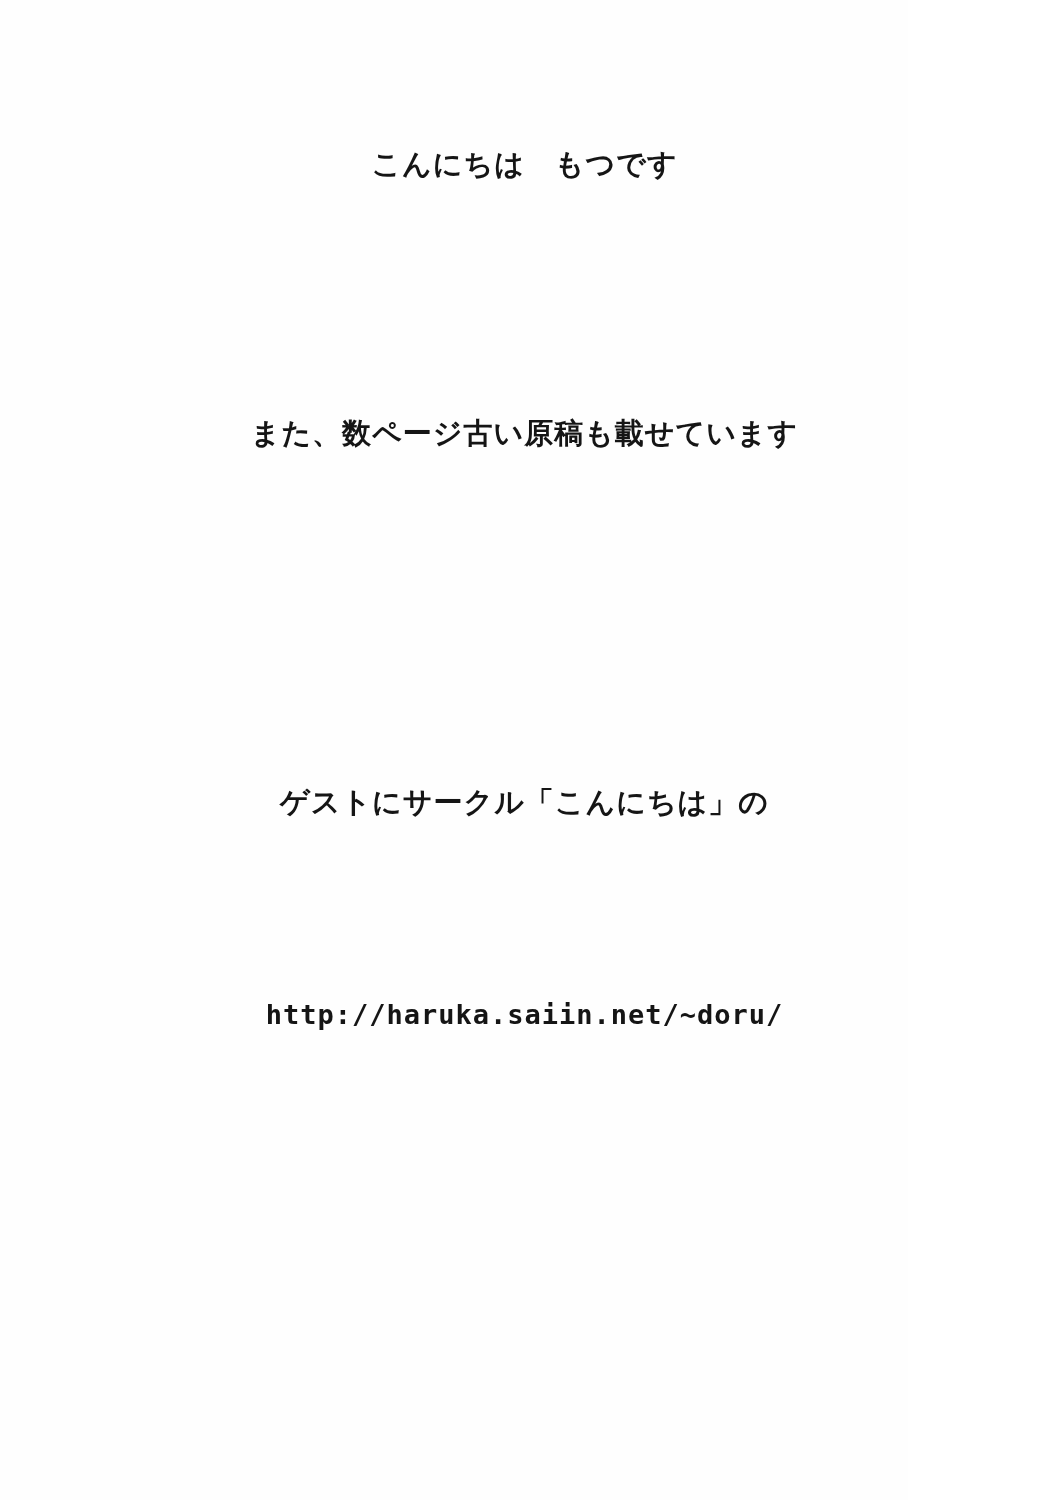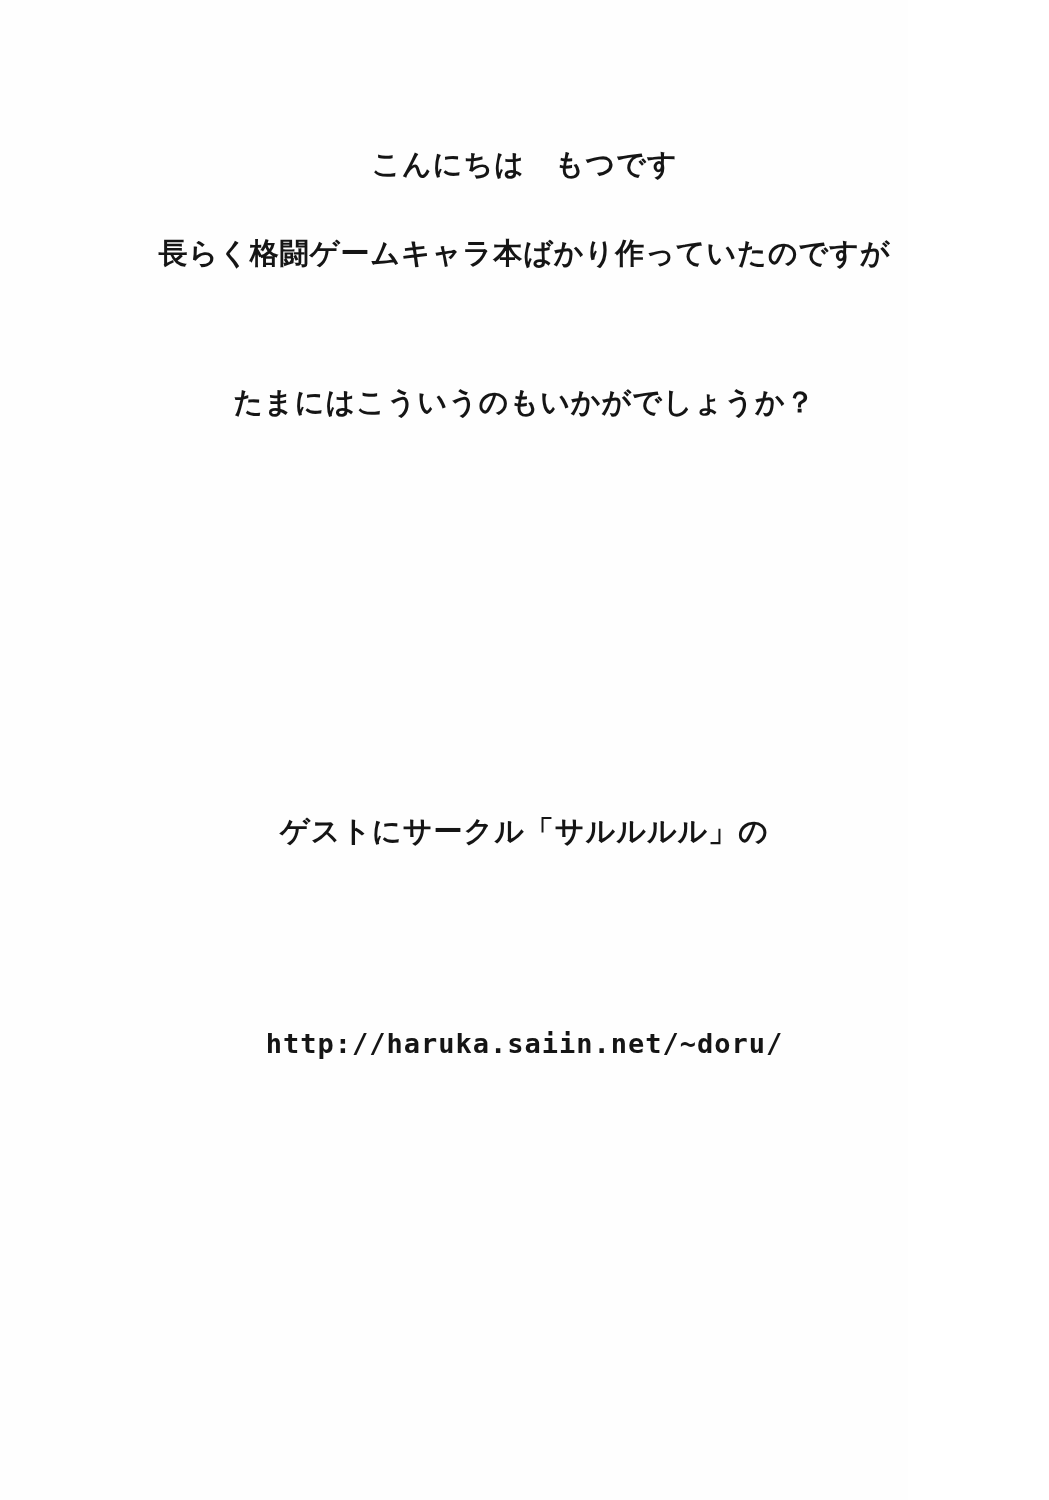--- a/index.html
+++ b/index.html
@@ -64,34 +64,33 @@
 </head>
 <body>
 
 <div class="page">
 
   <div class="afterword">
 
     <p class="line">こんにちは　もつです</p>
     <div class="gap-s"></div>
 
-    <p class="line">長らく格闘ゲームキャラ本ばかり作っていたのですが</p>
     <div class="gap-s"></div>
 
     <div class="gap-s"></div>
 
-    <p class="line">たまにはこういうのもいかがでしょうか？</p>
     <div class="gap-s"></div>
 
+    <p class="line">また、数ページ古い原稿も載せています</p>
     <div class="gap-xl"></div>
 
     <div class="gap-xl"></div>
     <div class="gap-m"></div>
 
-    <p class="line">ゲストにサークル「サルルルル」の</p>
+    <p class="line">ゲストにサークル「こんにちは」の</p>
     <div class="gap-s"></div>
 
     <div class="gap-m"></div>
 
     <p class="hp-url">http://haruka.saiin.net/~doru/</p>
 
   </div>
 
 </div>
 

